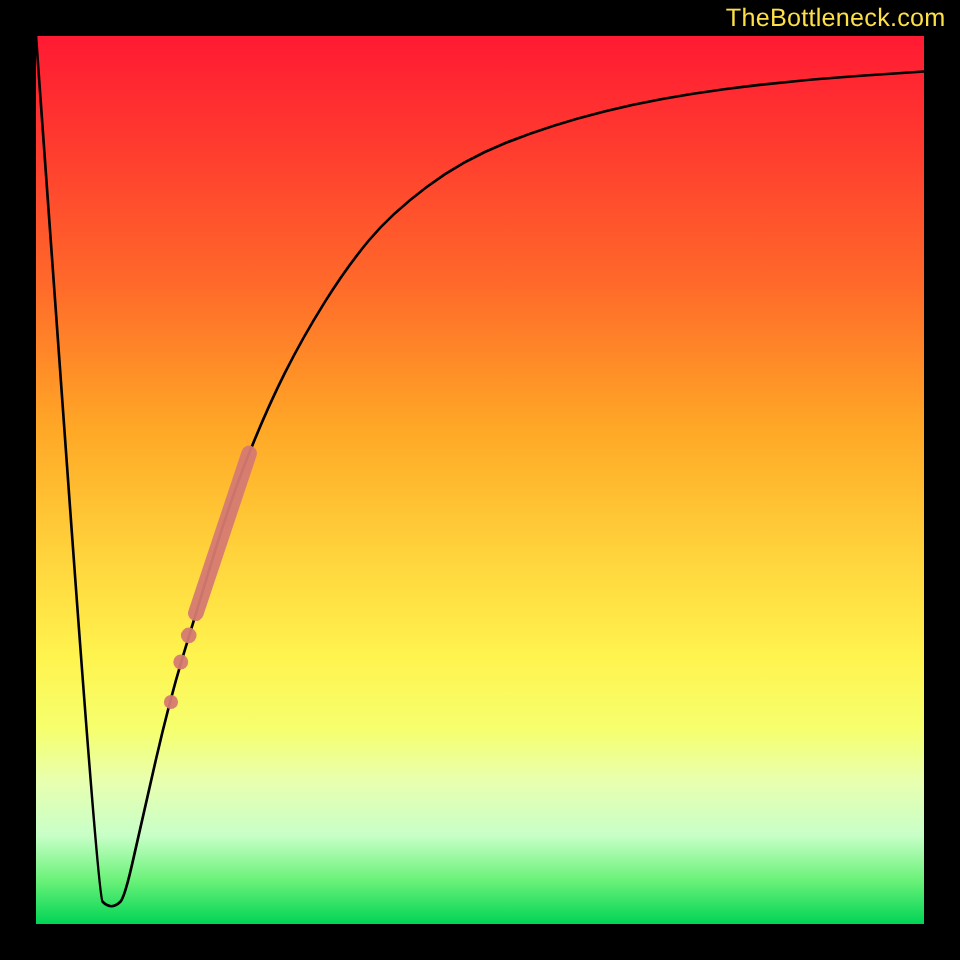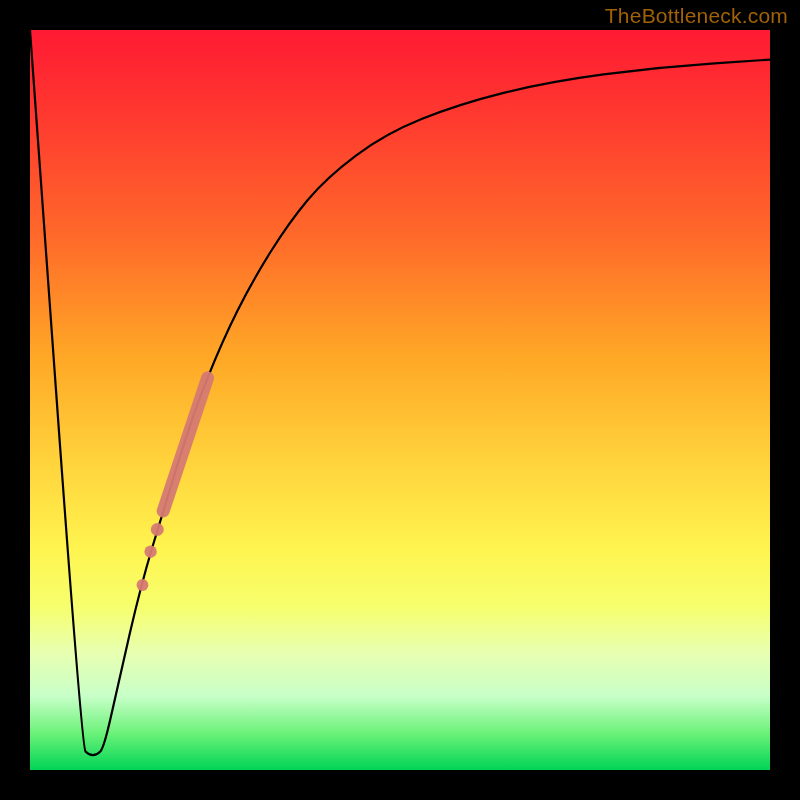--- a/index.html
+++ b/index.html
@@ -60,21 +60,21 @@
     opacity: 0.95;
   }
   .dot {
     fill: #d67a72;
     opacity: 0.95;
   }
   .attribution {
     position: absolute;
     top: 4px;
     right: 12px;
-    color: #a16207;
+    color: #fde047;
     font-size: 21px;
     letter-spacing: 0.2px;
     font-weight: 400;
     user-select: none;
   }
 </style>
 </head>
 <body>
 
 <div class="frame">

